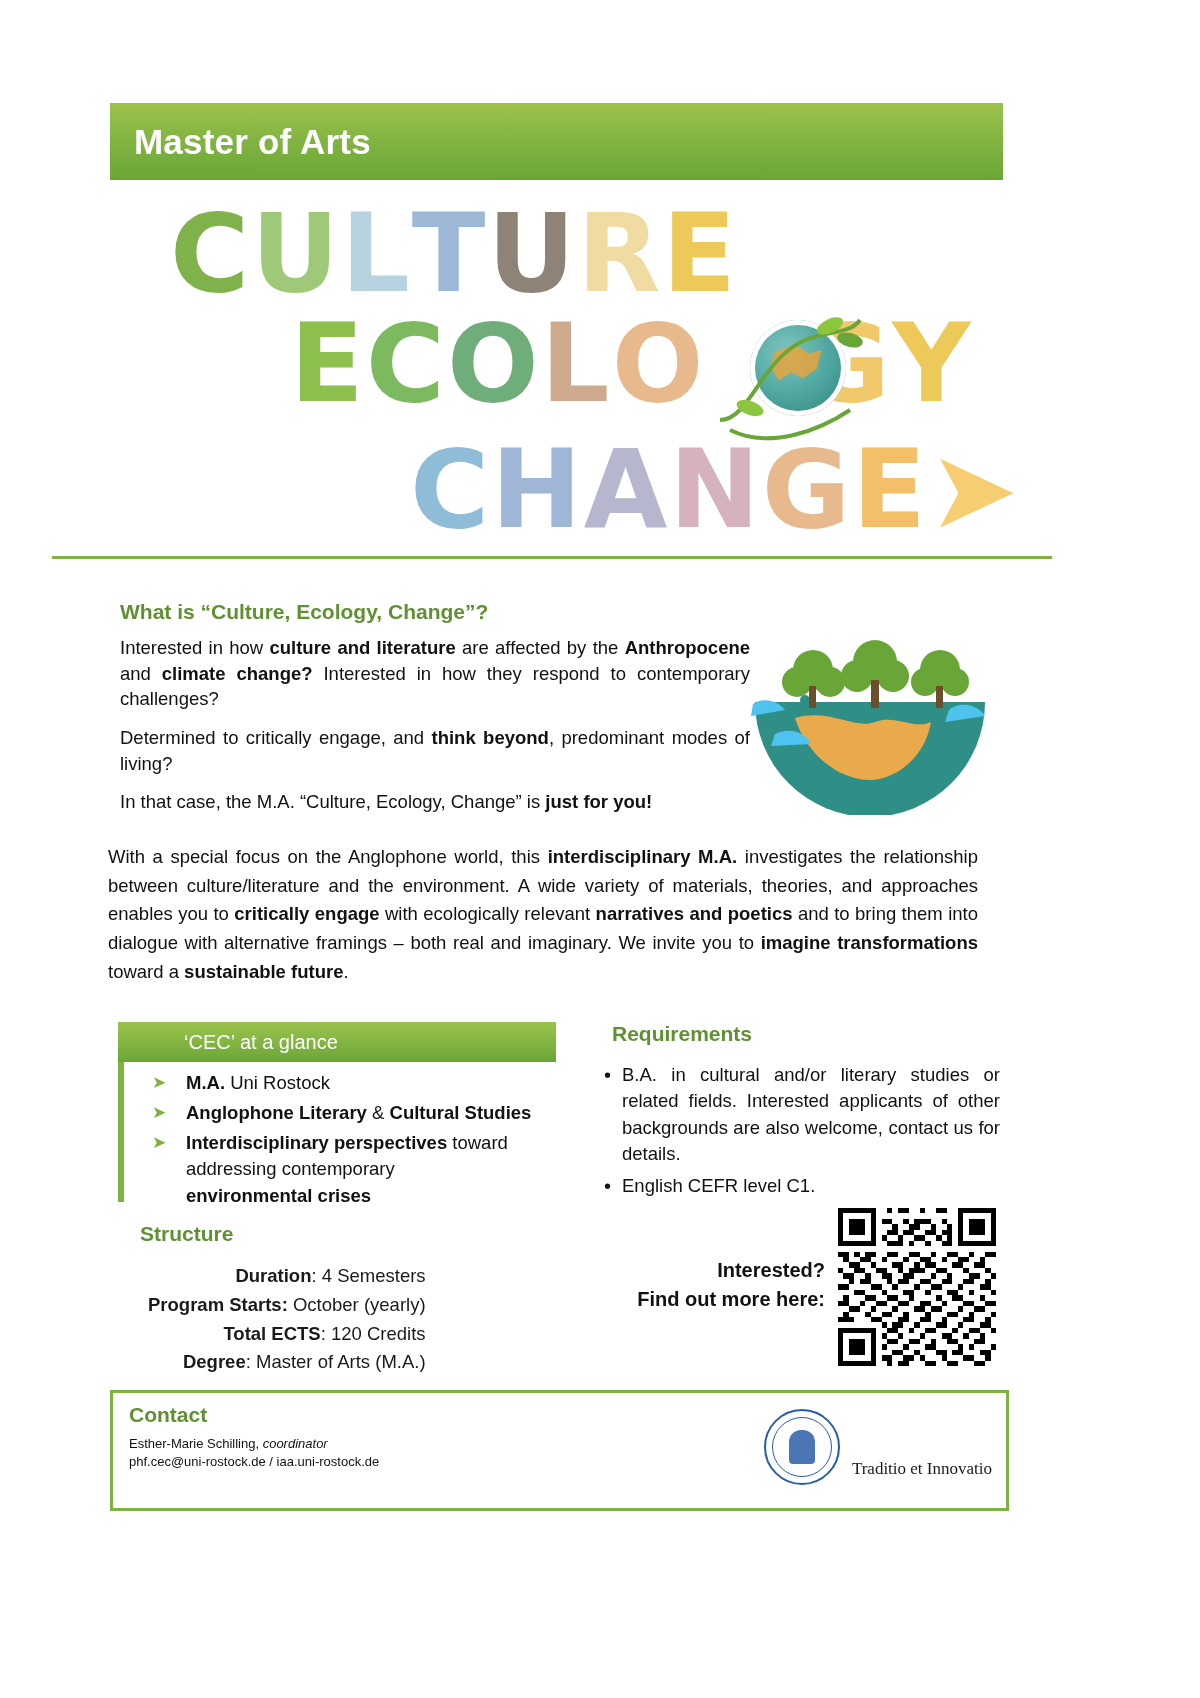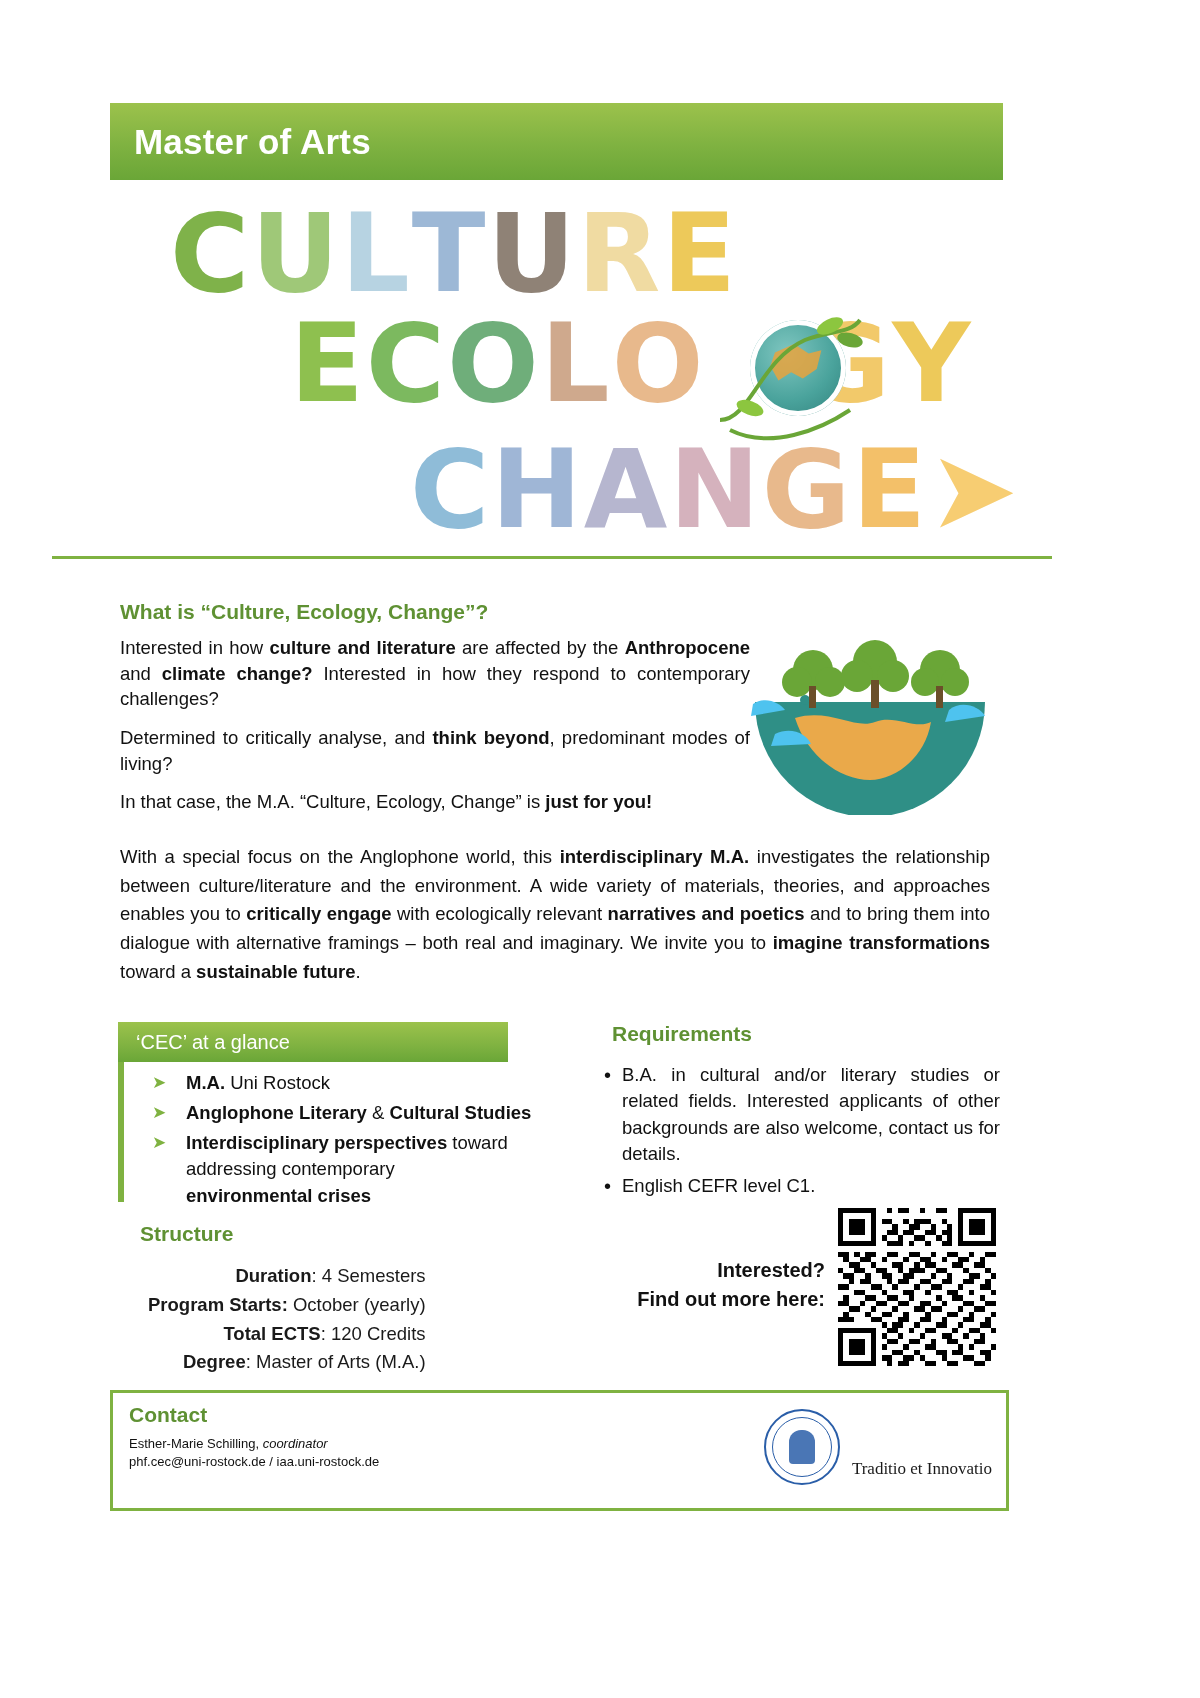--- a/index.html
+++ b/index.html
@@ -59,29 +59,29 @@
     color:#5f9133;font-weight:bold;
   }
   .q-heading{position:absolute;left:120px;top:600px;font-size:21px;}
 
   .para{
     position:absolute;font-size:18.5px;line-height:1.38;text-align:justify;color:#111;
   }
   .p1{left:120px;top:635px;width:630px;}
   .p2{left:120px;top:725px;width:630px;}
   .p3{left:120px;top:789px;width:680px;}
-  .p-main{left:120px;top:843px;width:870px;line-height:1.55;}
+  .p-main{left:108px;top:843px;width:870px;line-height:1.55;}
 
   .earth-img{position:absolute;left:735px;top:630px;width:270px;height:185px;}
 
   
   .glance-head{
     position:absolute;left:118px;top:1022px;width:390px;height:40px;
     background:linear-gradient(180deg,#9cc24c 0%,#7fb241 60%,#6aa637 100%);
-    display:flex;align-items:center;
+    display:flex;align-items:center;padding-left:48px;
   }
   .glance-head span{color:#ffffff;font-size:20px;margin-left:18px;}
   .glance-body{
     position:absolute;left:118px;top:1062px;width:450px;height:140px;
     border-left:6px solid #7fb241;
   }
   .glance-list{margin:0;padding:8px 0 0 0;list-style:none;}
   .glance-list li{
     position:relative;font-size:18.5px;line-height:1.45;margin:0 0 3px 0;padding-left:62px;color:#111;
   }
@@ -166,21 +166,21 @@
 
   <div class="green-line"></div>
 
   <div class="q-heading sec-h">What is “Culture, Ecology, Change”?</div>
 
   <div class="para p1">
     <span>Interested in how </span><b>culture and literature</b><span> are affected by the </span><b>Anthropocene</b><span> and </span><b>climate change?</b><span> Interested in how they respond to contemporary challenges?</span>
   </div>
 
   <div class="para p2">
-    <span>Determined to critically analyse, and </span><b>think beyond</b><span>, predominant modes of living?</span>
+    <span>Determined to critically engage, and </span><b>think beyond</b><span>, predominant modes of living?</span>
   </div>
 
   <div class="para p3">
     <span>In that case, the M.A. “Culture, Ecology, Change” is </span><b>just for you!</b>
   </div>
 
   <svg class="earth-img" viewBox="0 0 270 185">
     <path d="M20 72 A115 115 0 0 0 250 72 Z" fill="#2f8f86"></path>
     <path d="M60 88 C95 78 120 100 140 92 C160 84 180 100 196 92 C190 128 160 150 135 150 C105 150 72 126 60 88 Z" fill="#eaa94a"></path>
     <circle cx="70" cy="70" r="5" fill="#2f8f86"></circle>

